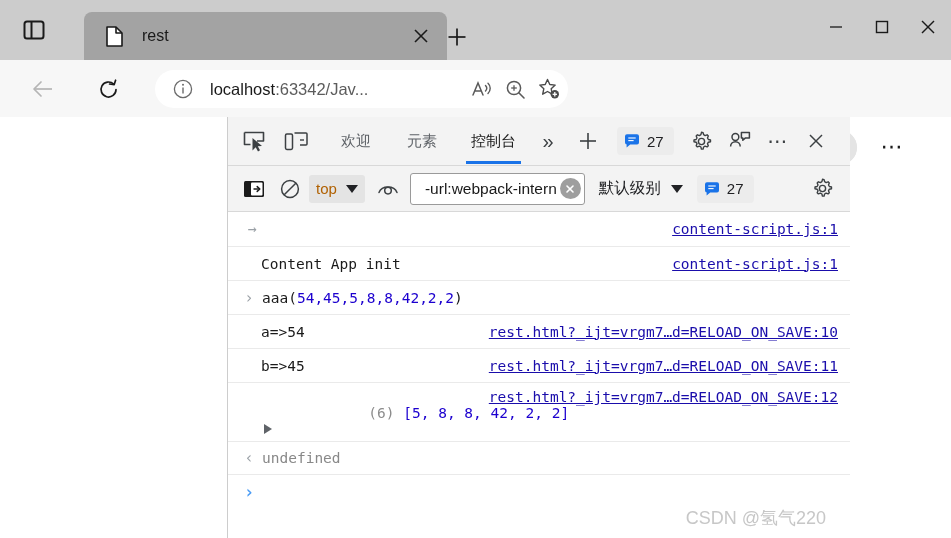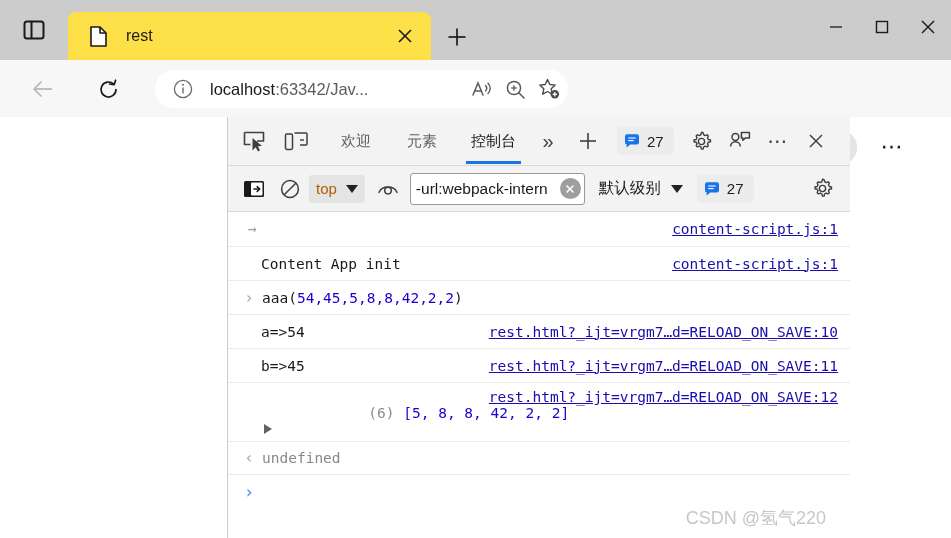--- a/index.html
+++ b/index.html
@@ -34,24 +34,24 @@
     width: 951px;
   }
   .tab-icon-btn {
     position: absolute;
     left: 14px; top: 14px;
     width: 40px; height: 32px;
     display: flex; align-items: center; justify-content: center;
   }
   .browser-tab {
     position: absolute;
-    left: 68px; top: 12px;
+    left: 84px; top: 12px;
     width: 363px;
     height: 48px;
-    background: #fde047;
+    background: #a3a3a3;
     border-radius: 8px 8px 0 0;
     display: flex;
     align-items: center;
   }
   .tab-favicon {
     margin-left: 20px;
     width: 20px; height: 20px;
     display: flex; align-items: center; justify-content: center;
   }
   .tab-title {
@@ -230,20 +230,21 @@
   }
 
   
   .dt-filterbar {
     position: relative;
     height: 45px;
     background: #f3f3f3;
     border-bottom: 1px solid #d8d8d8;
     display: flex;
     align-items: center;
+    text-align: center;
   }
   .fb-icon {
     width: 30px; height: 30px;
     display: flex; align-items: center; justify-content: center;
   }
   .ctx-select {
     display: flex;
     align-items: center;
     height: 28px;
     padding: 0 7px;

